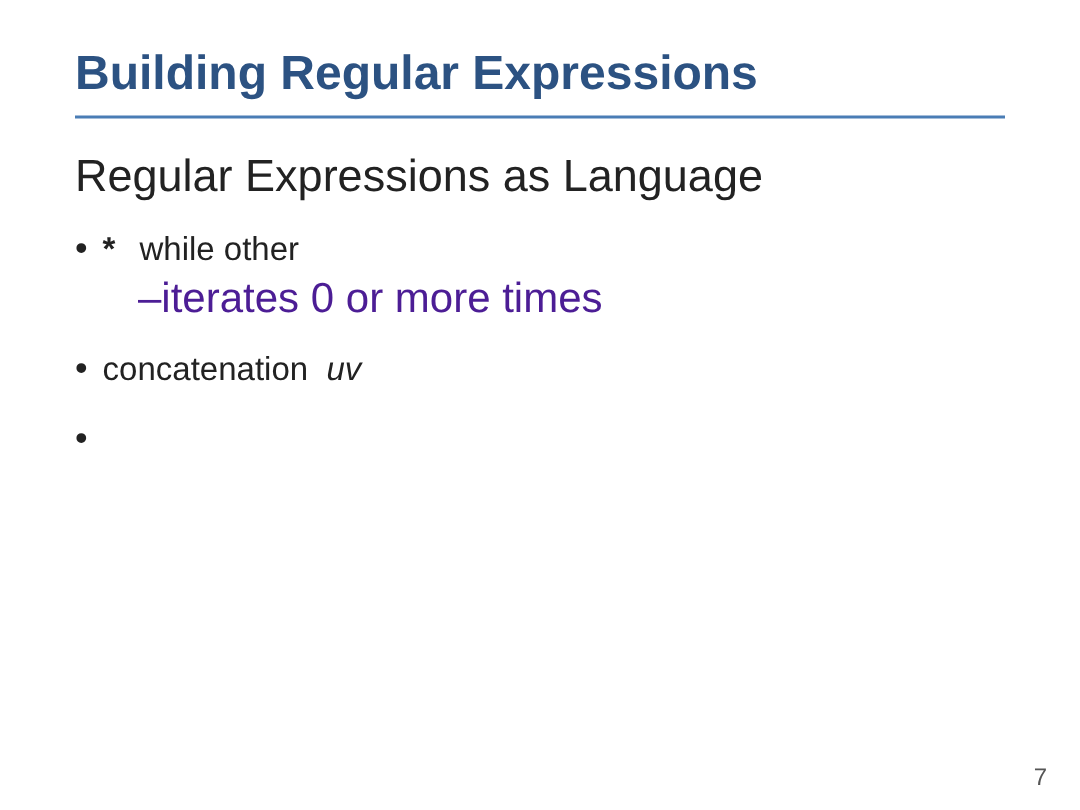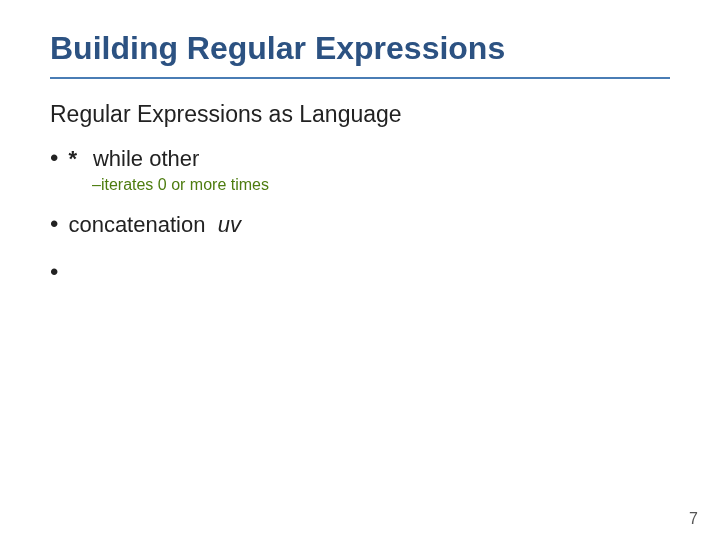--- a/index.html
+++ b/index.html
@@ -33,21 +33,21 @@
       font-family: Arial, sans-serif;
     }
 
     .divider {
       border: none;
       border-top: 2px solid #4a7db5;
       margin-bottom: 22px;
     }
 
     .subtitle {
-      font-size: 23px;
+      font-size: 30px;
       color: #222;
       margin-bottom: 18px;
       font-family: Arial, sans-serif;
     }
 
     .content {
       display: flex;
       flex-direction: column;
       gap: 0px;
     }
@@ -66,22 +66,22 @@
     }
 
     .bullet-dot {
       font-size: 24px;
       margin-right: 10px;
       color: #222;
       line-height: 1;
     }
 
     .bullet-sub {
-      font-size: 16px;
-      color: #4d7c0f;
+      font-size: 28px;
+      color: #4c1d95;
       margin-left: 42px;
       font-family: Arial, sans-serif;
     }
 
     .star {
       font-size: 22px;
       font-weight: bold;
       margin-right: 16px;
       color: #222;
       font-family: Arial, sans-serif;

